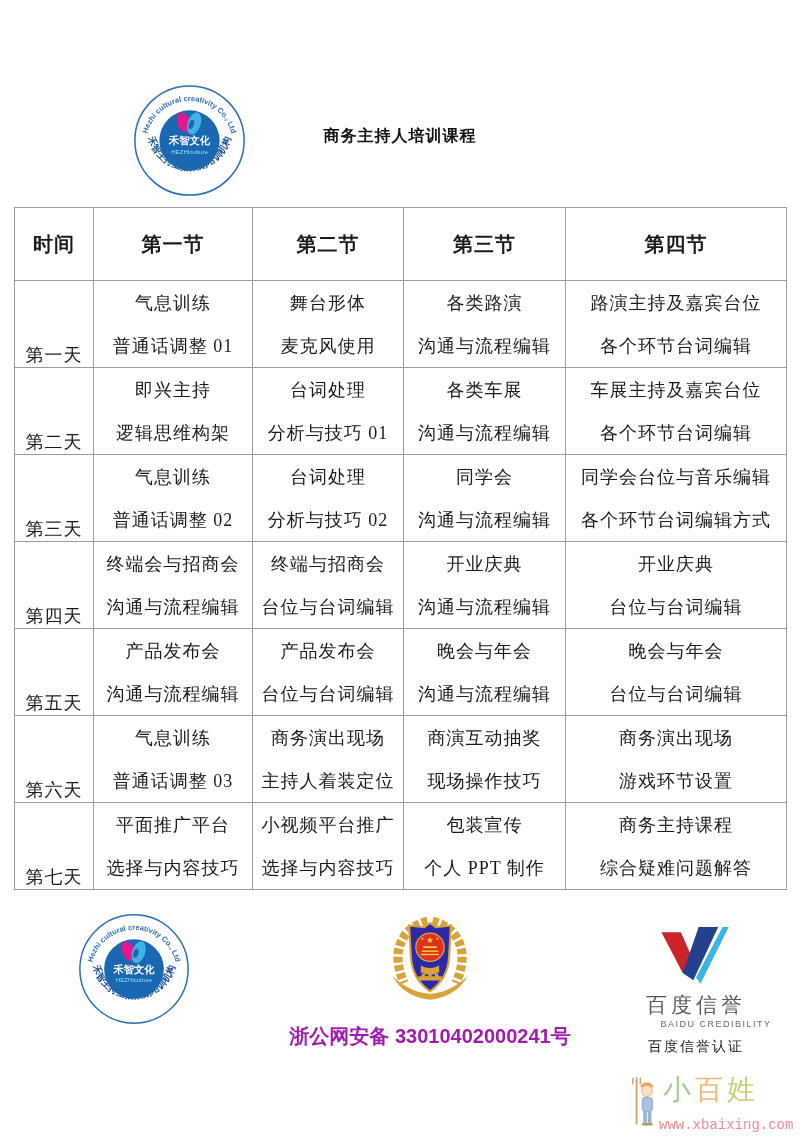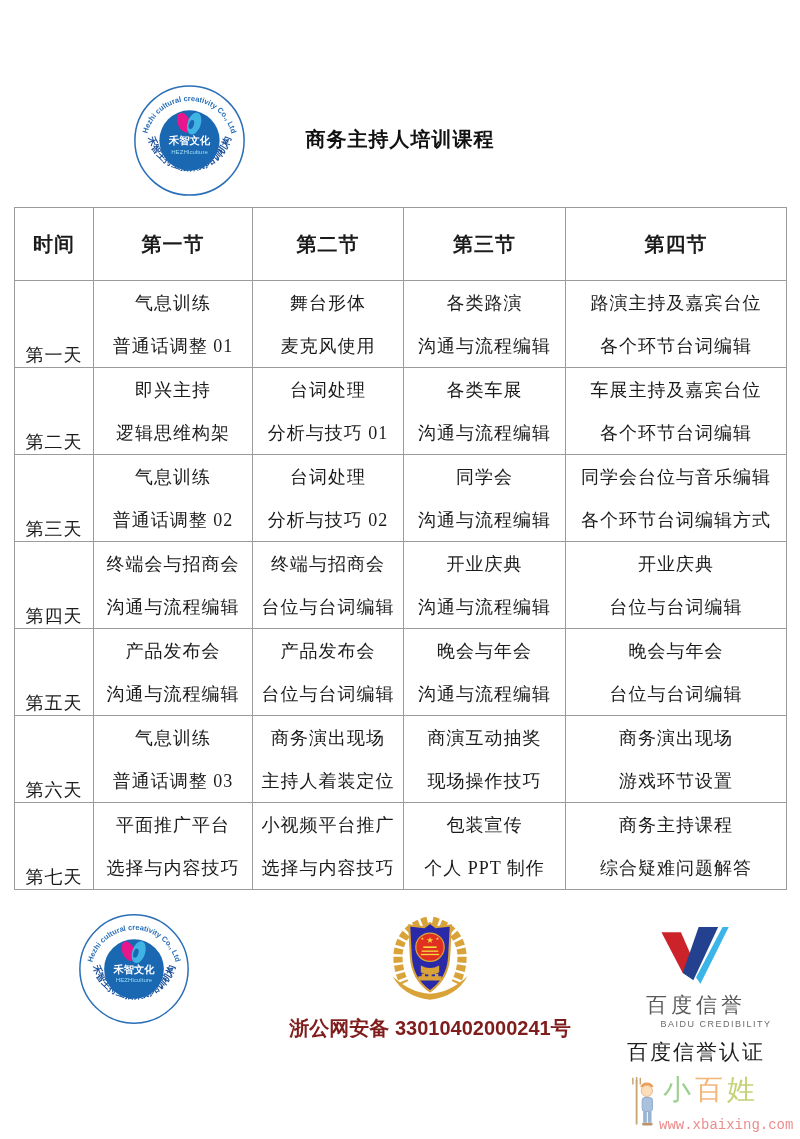--- a/index.html
+++ b/index.html
@@ -3,21 +3,21 @@
 <meta charset="utf-8">
 <style>
   * { margin:0; padding:0; box-sizing:border-box; }
   body { width:800px; height:1139px; background:#ffffff; position:relative; overflow:hidden;
          font-family:"Liberation Serif", serif; }
   .page { position:absolute; inset:0; }
 
   
   .logo-header { position:absolute; left:133px; top:84px; width:113px; height:113px; }
   .page-title  { position:absolute; left:0; top:126px; width:800px; text-align:center;
-                 font-size:20px; font-weight:bold; color:#111; letter-spacing:1px; }
+                 font-size:16px; font-weight:bold; color:#111; letter-spacing:1px; }
 
   
   table.schedule { position:absolute; left:14px; top:207px; width:772px;
                    border-collapse:collapse; table-layout:fixed; }
   table.schedule td, table.schedule th { border:1px solid #9b9b9b; color:#1b1b1b; }
   table.schedule th { height:73px; font-size:20px; font-weight:bold; text-align:center;
                       vertical-align:middle; letter-spacing:1px; }
   table.schedule td { height:86px; padding:0; }
   td.day-cell { vertical-align:bottom; text-align:center; font-size:18px;
                 padding-bottom:12px; letter-spacing:1px; }
@@ -25,27 +25,27 @@
                          font-size:18px; letter-spacing:1px; white-space:nowrap; }
 
   
   .footer { position:absolute; left:0; top:913px; width:800px; }
   .f-col  { position:absolute; display:flex; flex-direction:column; align-items:center; }
   .f-left   { left:8px;   width:252px; }
   .f-mid    { left:278px; width:304px; }
   .f-right  { left:598px; width:196px; padding-top:14px; }
   .copyright { margin-top:7px; font-family:"Liberation Sans", sans-serif;
                font-size:17px; color:#111; white-space:nowrap; }
-  .police-text { margin-top:2px; font-family:"Liberation Sans", sans-serif;
-                 font-size:20px; font-weight:bold; color:#7f1d1d; white-space:nowrap; }
+  .police-text { margin-top:10px; font-family:"Liberation Sans", sans-serif;
+                 font-size:20px; font-weight:bold; color:#a21caf; white-space:nowrap; }
   .baidu-cn { margin-top:2px; font-family:"Liberation Sans", sans-serif; font-size:21px;
               color:#5a5a5c; letter-spacing:4px; }
   .baidu-en { font-family:"Liberation Sans", sans-serif; font-size:9px; color:#6a6a6c;
               letter-spacing:1.5px;margin-left:40px; }
-  .baidu-cert { margin-top:9px; font-family:"Liberation Sans", sans-serif; font-size:21px;
+  .baidu-cert { margin-top:9px; font-family:"Liberation Sans", sans-serif; font-size:14px;
                 color:#1d1d1d; letter-spacing:2px; }
 
   
   .watermark { position:absolute; right:4px; bottom:6px; width:165px; height:62px; opacity:.85; }
   .wm-chars { position:absolute; left:32px; top:0; font-size:28px; font-weight:normal;
               font-family:"Liberation Sans", sans-serif; letter-spacing:4px; }
   .wm-url { position:absolute; left:28px; bottom:0; font-family:"Liberation Mono", monospace;
             font-size:14px; }
   .farmer { position:absolute; left:0; top:4px; }
 </style>

